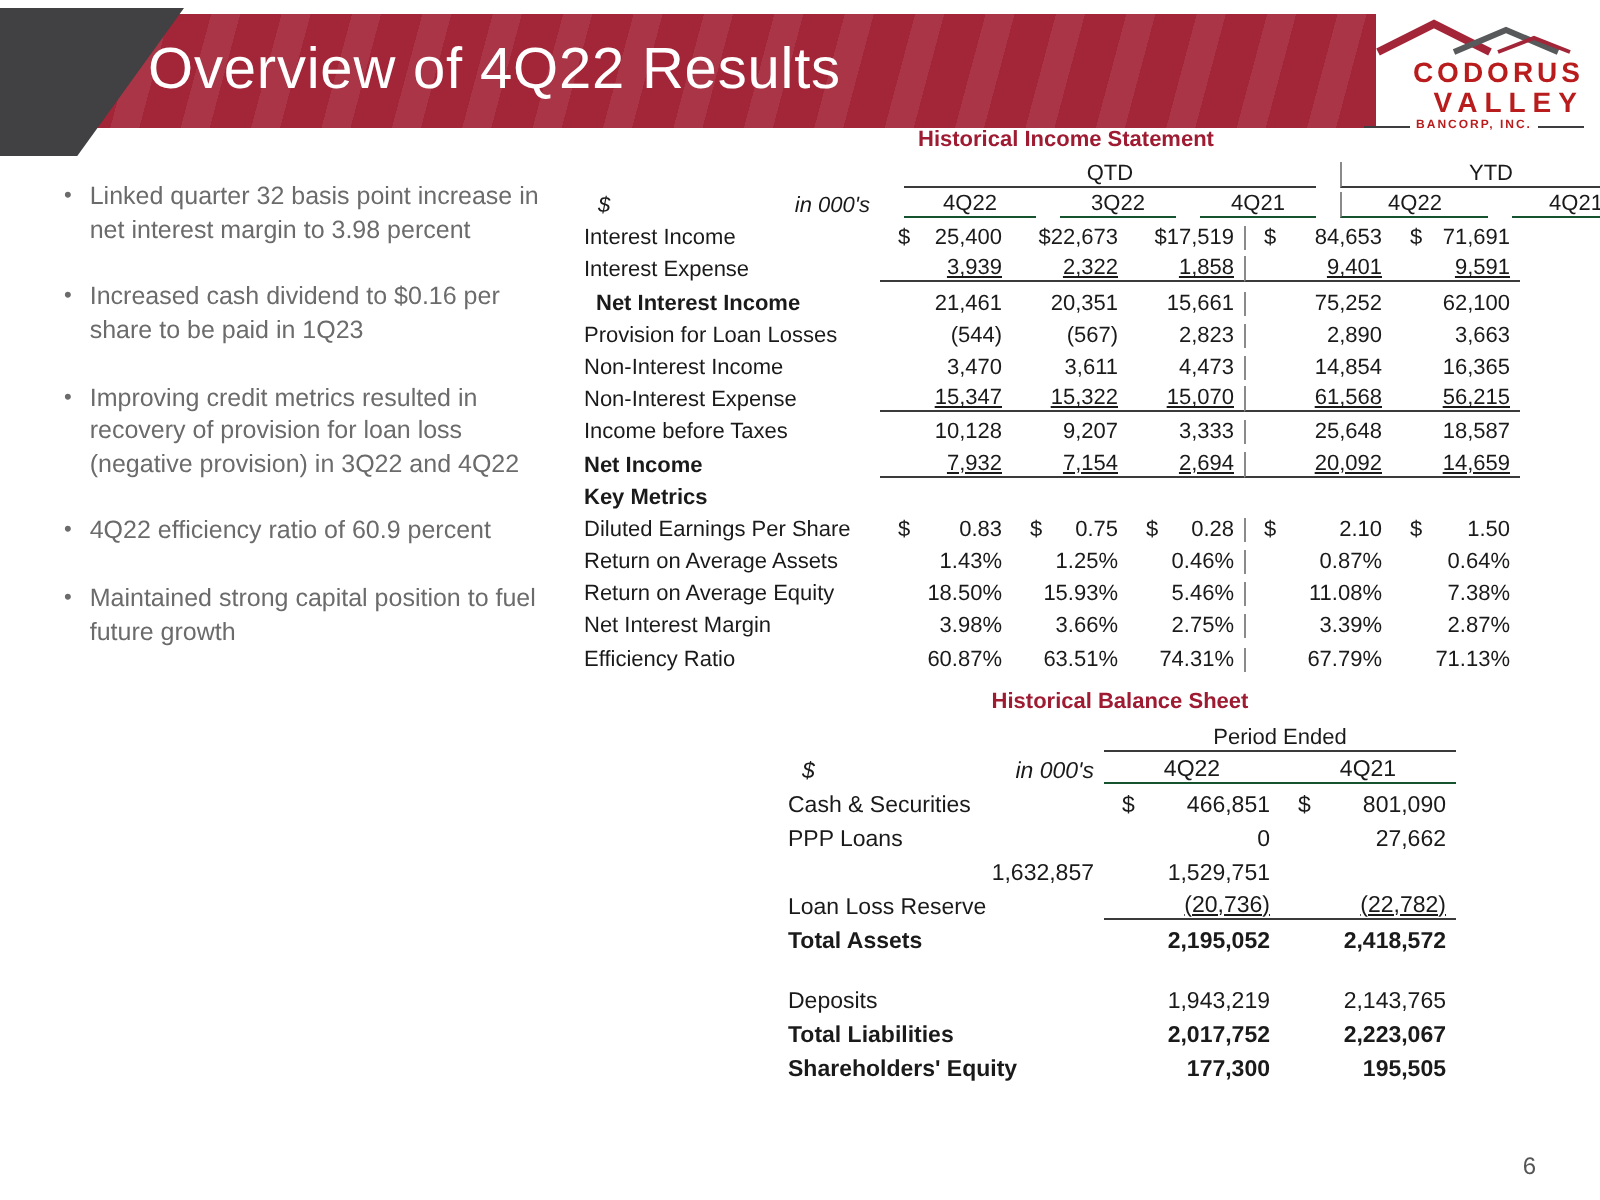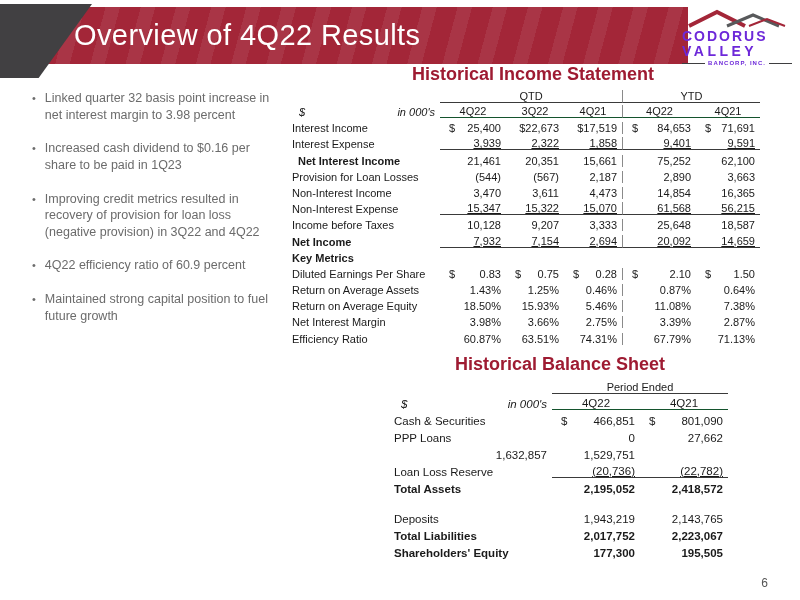--- a/index.html
+++ b/index.html
@@ -10,55 +10,55 @@
   
   .band { position:absolute; left:0; top:7px; width:688px; height:57px; background:#A32638; }
   .band::after { content:""; position:absolute; inset:0;
     background:repeating-linear-gradient(105deg, rgba(255,255,255,0.07) 0 14px, transparent 14px 34px); }
   .corner { position:absolute; left:0; top:4px; width:92px; height:74px; background:#414042;
     clip-path:polygon(0 0, 100% 0, 42% 100%, 0 100%); }
   .title { position:absolute; left:74px; top:19px; color:#ffffff; font-size:29px; font-weight:400;
     letter-spacing:0.4px; white-space:nowrap; }
 
   
-  .logo { position:absolute; right:8px; top:8px; width:110px; text-align:left; color:#6d28d9; }
+  .logo { position:absolute; right:8px; top:8px; width:110px; text-align:right; color:#b91c1c; }
   .logo svg { display:block; margin:0 auto 1px auto; }
   .logo .nm1 { font-weight:bold; font-size:14px; letter-spacing:2px; line-height:1.05; }
   .logo .nm2 { font-weight:bold; font-size:14px; letter-spacing:3.5px; line-height:1.05; }
   .logo .sub { display:flex; align-items:center; gap:3px; margin-top:2px; }
   .logo .sub .ln { flex:1; height:1px; background:#3e3e40; }
   .logo .sub .tx { font-size:6px; font-weight:bold; letter-spacing:1px; white-space:nowrap; }
 
   
   .bullets { position:absolute; left:32px; top:90px; width:252px; list-style:none; }
   .bullets li { display:flex; gap:9px; margin-bottom:17px; color:#6b6b6b; font-size:12.5px; line-height:1.33; }
   .bullets li .marker { flex:0 0 auto; font-size:11px; line-height:1.5; }
 
   
   .tables { position:absolute; left:290px; top:64px; width:486px; }
-  .tbl-title { color:#9E1B32; font-weight:bold; font-size:18px; text-align:center; margin-bottom:3px; }
+  .tbl-title { color:#9E1B32; font-weight:bold; font-size:11px; text-align:center; margin-bottom:3px; }
   .tbl-title.bs { margin-top:9px; }
 
   .tr { display:grid; align-items:end; }
   .c { white-space:nowrap; align-self:end; }
   .lab { text-align:left; color:#1a1a1a; padding-left:2px; }
   .num { text-align:right; padding-right:5px; color:#1a1a1a; }
   .ctr { text-align:center; color:#1a1a1a; }
   .units { font-style:italic; }
   .cur { display:flex; justify-content:space-between; padding-left:9px; padding-right:5px; }
   .u .num { border-bottom:1px solid #3a3a3a;text-decoration:underline; }
   .b .lab { font-weight:bold; }
   .bv .num { font-weight:bold; }
   .in .lab { padding-left:8px; }
   .divl { border-left:1px solid #8a8a8a; }
   .grp { border-bottom:1px solid #3a3a3a; font-size:11px; }
   .colh { border-bottom:1px solid #14532d; }
 
   .income .tr { grid-template-columns:150px 66px 58px 58px 74px 64px; height:16.2px; font-size:11px; }
-  .income .tr.head { height:15px; }
+  .income .tr.head { height:15px;gap:12px; }
 
   .bs-wrap { margin-left:102px; width:336px; }
   .balance .tr { grid-template-columns:160px 88px 88px; height:17px; font-size:11.5px; }
   .balance .tr.head { height:16px; }
   .balance .tr.blank { height:13px; }
   .balance .tr.blank .c { border:none; }
 
   .page-num { position:absolute; right:32px; bottom:10px; color:#555; font-size:12px; }
 </style>
 </head>
@@ -157,21 +157,21 @@
           <div class="c num">21,461</div>
           <div class="c num">20,351</div>
           <div class="c num">15,661</div>
           <div class="c num divl">75,252</div>
           <div class="c num">62,100</div>
         </div>
         <div class="tr ">
           <div class="c lab">Provision for Loan Losses</div>
           <div class="c num">(544)</div>
           <div class="c num">(567)</div>
-          <div class="c num">2,187</div>
+          <div class="c num">2,823</div>
           <div class="c num divl">2,890</div>
           <div class="c num">3,663</div>
         </div>
         <div class="tr ">
           <div class="c lab">Non-Interest Income</div>
           <div class="c num">3,470</div>
           <div class="c num">3,611</div>
           <div class="c num">4,473</div>
           <div class="c num divl">14,854</div>
           <div class="c num">16,365</div>

